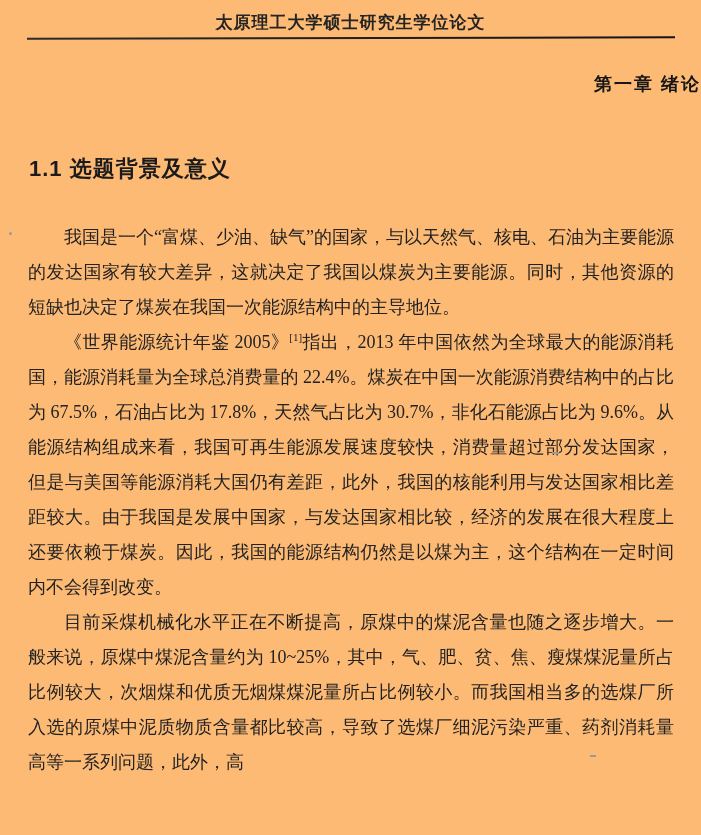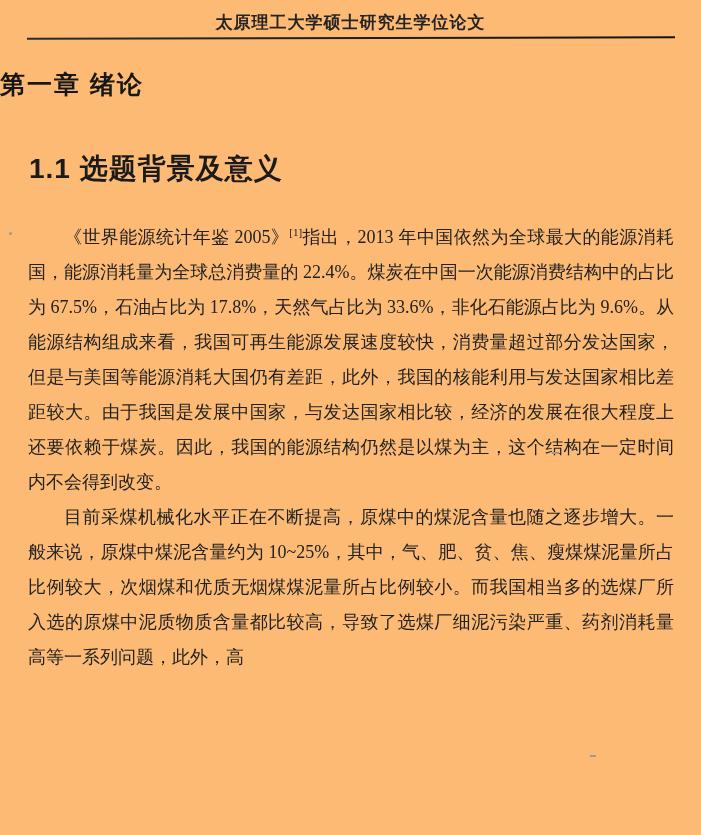--- a/index.html
+++ b/index.html
@@ -26,31 +26,31 @@
     line-height: 20px;
   }
   .header-rule {
     margin: 4px 26px 0 27px;
     height: 2px;
     background: linear-gradient(to right, #2b2b2b, #141414);
     transform: rotate(-0.12deg);
   }
   .chapter-title {
     margin: 28px 0 0 0;
-    text-align: left;
-    font-size: 25px;
+    text-align: right;
+    font-size: 18px;
     font-weight: bold;
     font-family: "Liberation Sans", "DejaVu Sans", sans-serif;
     letter-spacing: 2px;
     line-height: 34px;
     color: #171717;
   }
   .section-heading {
     margin: 53px 0 0 29px;
-    font-size: 28px;
+    font-size: 22px;
     font-weight: bold;
     font-family: "Liberation Sans", "DejaVu Sans", sans-serif;
     letter-spacing: 1px;
     line-height: 30px;
     color: #1b1b1b;
   }
   .body-text {
     margin: 36px 27px 0 28px;
     font-size: 18px;
     line-height: 35px;
@@ -83,22 +83,23 @@
   </div>
 
   <div class="header-rule"></div>
 
   <h1 class="chapter-title">第一章 绪论</h1>
 
   <h2 class="section-heading">1.1 选题背景及意义</h2>
 
   <div class="body-text">
 
+    <p class="para">我国是一个“富煤、少油、缺气”的国家，与以天然气、核电、石油为主要能源的发达国家有较大差异，这就决定了我国以煤炭为主要能源。同时，其他资源的短缺也决定了煤炭在我国一次能源结构中的主导地位。</p>
 
-    <p class="para"><span>《世界能源统计年鉴 2005》</span><sup class="cite">[1]</sup><span>指出，2013 年中国依然为全球最大的能源消耗国，能源消耗量为全球总消费量的 22.4%。煤炭在中国一次能源消费结构中的占比为 67.5%，石油占比为 17.8%，天然气占比为 33.6%，非化石能源占比为 9.6%。从能源结构组成来看，我国可再生能源发展速度较快，消费量超过部分发达国家，但是与美国等能源消耗大国仍有差距，此外，我国的核能利用与发达国家相比差距较大。由于我国是发展中国家，与发达国家相比较，经济的发展在很大程度上还要依赖于煤炭。因此，我国的能源结构仍然是以煤为主，这个结构在一定时间内不会得到改变。</span></p>
+    <p class="para"><span>《世界能源统计年鉴 2005》</span><sup class="cite">[1]</sup><span>指出，2013 年中国依然为全球最大的能源消耗国，能源消耗量为全球总消费量的 22.4%。煤炭在中国一次能源消费结构中的占比为 67.5%，石油占比为 17.8%，天然气占比为 30.7%，非化石能源占比为 9.6%。从能源结构组成来看，我国可再生能源发展速度较快，消费量超过部分发达国家，但是与美国等能源消耗大国仍有差距，此外，我国的核能利用与发达国家相比差距较大。由于我国是发展中国家，与发达国家相比较，经济的发展在很大程度上还要依赖于煤炭。因此，我国的能源结构仍然是以煤为主，这个结构在一定时间内不会得到改变。</span></p>
 
 
     <p class="para">目前采煤机械化水平正在不断提高，原煤中的煤泥含量也随之逐步增大。一般来说，原煤中煤泥含量约为 10~25%，其中，气、肥、贫、焦、瘦煤煤泥量所占比例较大，次烟煤和优质无烟煤煤泥量所占比例较小。而我国相当多的选煤厂所入选的原煤中泥质物质含量都比较高，导致了选煤厂细泥污染严重、药剂消耗量高等一系列问题，此外，高</p>
 
   </div>
 
   <div class="speck speck-dot"></div>
   <div class="speck speck-dash1"></div>
   <div class="speck speck-dash2"></div>
 

